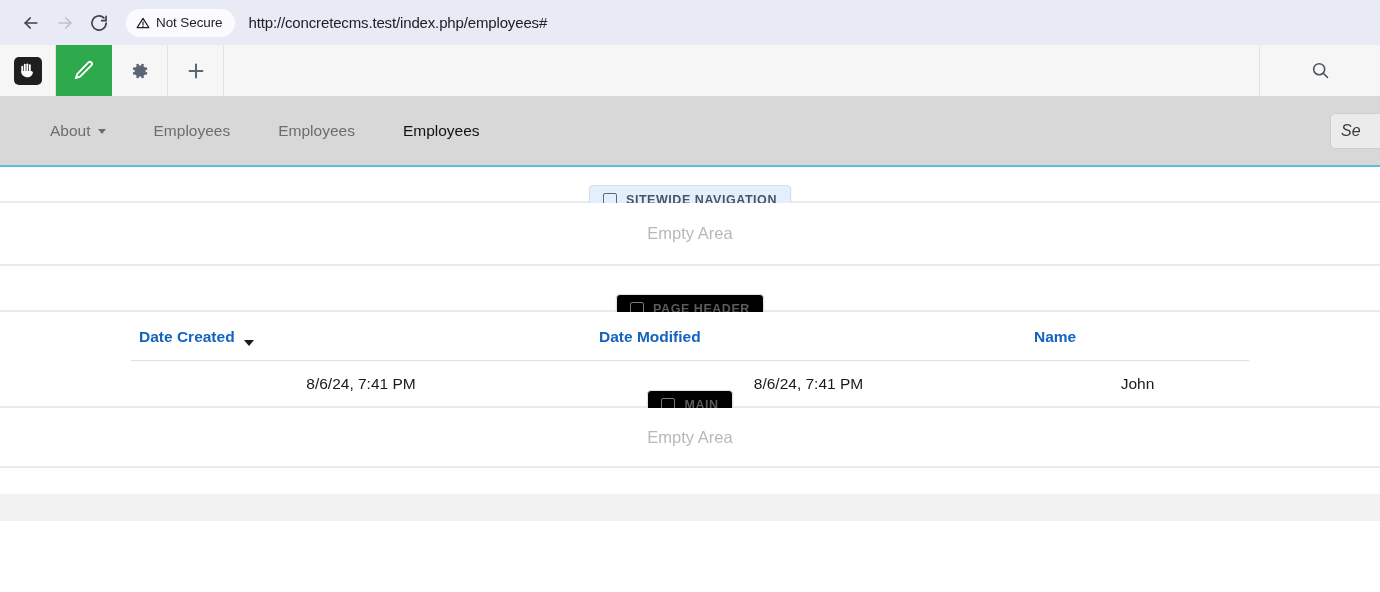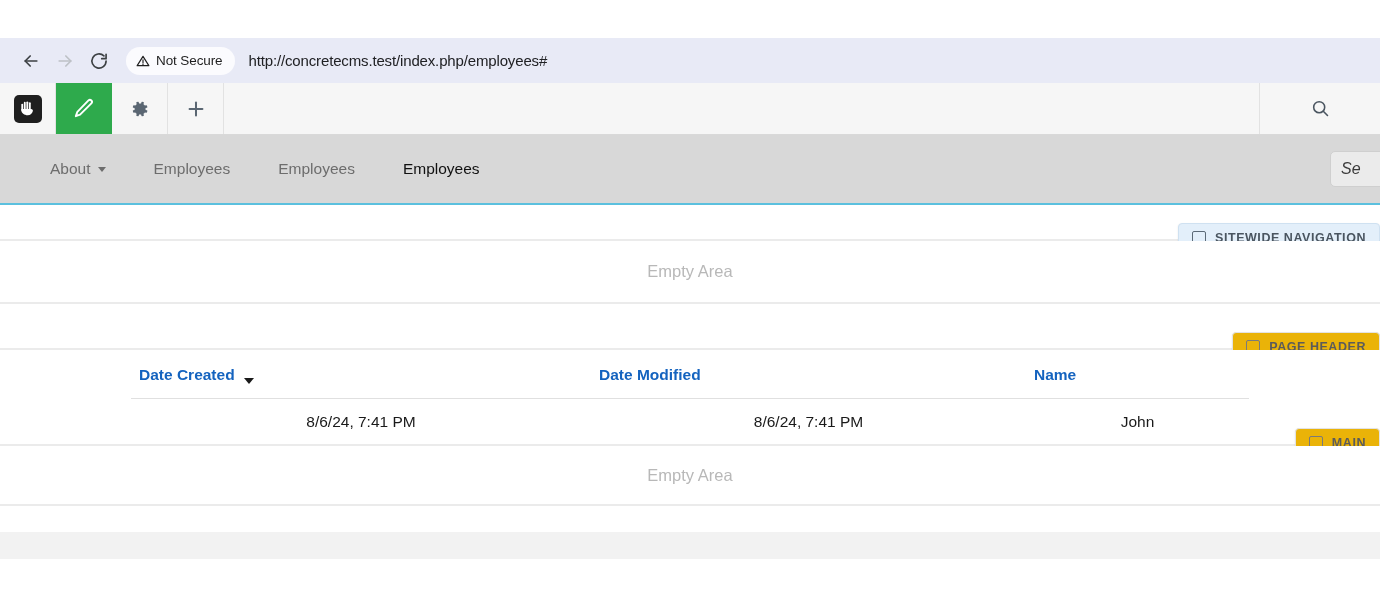--- a/index.html
+++ b/index.html
@@ -11,21 +11,20 @@
     -webkit-font-smoothing:antialiased;
   }
 
   
   .browser-bar{
     height:45px;width:1380px;
     background:#e8eaf6;
     display:flex;align-items:center;
     box-sizing:border-box;
     padding:0 0 0 14px;
-    margin-top:38px;
   }
   .nav-btn{
     width:34px;height:34px;
     display:flex;align-items:center;justify-content:center;
     border-radius:50%;
     flex:0 0 auto;
   }
   .nav-btn svg{display:block;}
   .omnibox{
     flex:1 1 auto;
@@ -130,26 +129,26 @@
   }
 
   
   .page{width:1380px;background:#fff;}
   .area-row{
     position:relative;width:100%;box-sizing:border-box;
     border-bottom:2px solid #ebebeb;background:#fff;
   }
   .area-tag-wrap{
     position:absolute;left:0;right:0;bottom:-13px;
-    display:flex;justify-content:flex-end;pointer-events:none;
+    display:flex;justify-content:center;pointer-events:none;
   }
   .area-tag{
     display:inline-flex;align-items:center;gap:9px;
     height:27px;padding:0 13px;
-    background:#eab308;border:1px solid #e3e3e3;border-radius:4px;
+    background:#000000;border:1px solid #e3e3e3;border-radius:4px;
     box-shadow:0 1px 2px rgba(0,0,0,.10);
     font-size:12.5px;font-weight:700;letter-spacing:.55px;
     color:#5b5b5b;text-transform:uppercase;white-space:nowrap;
     pointer-events:auto;
   }
   .area-tag.highlight{background:#e3effa;border-color:#cfe1f1;color:#4a5560;}
   .tag-square{
     width:12px;height:12px;border:1.6px solid #7a7a7a;border-radius:2px;
     flex:0 0 auto;display:block;
   }

